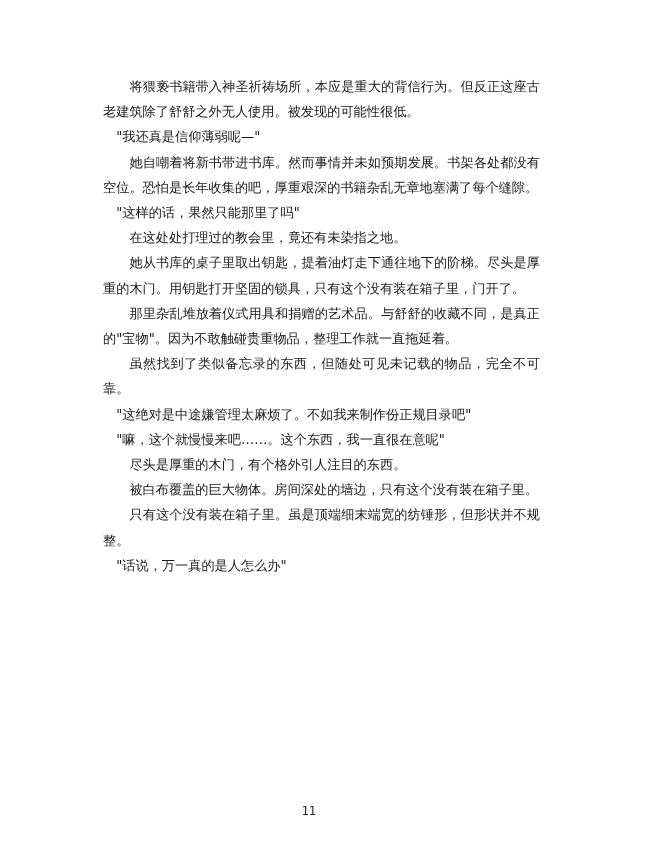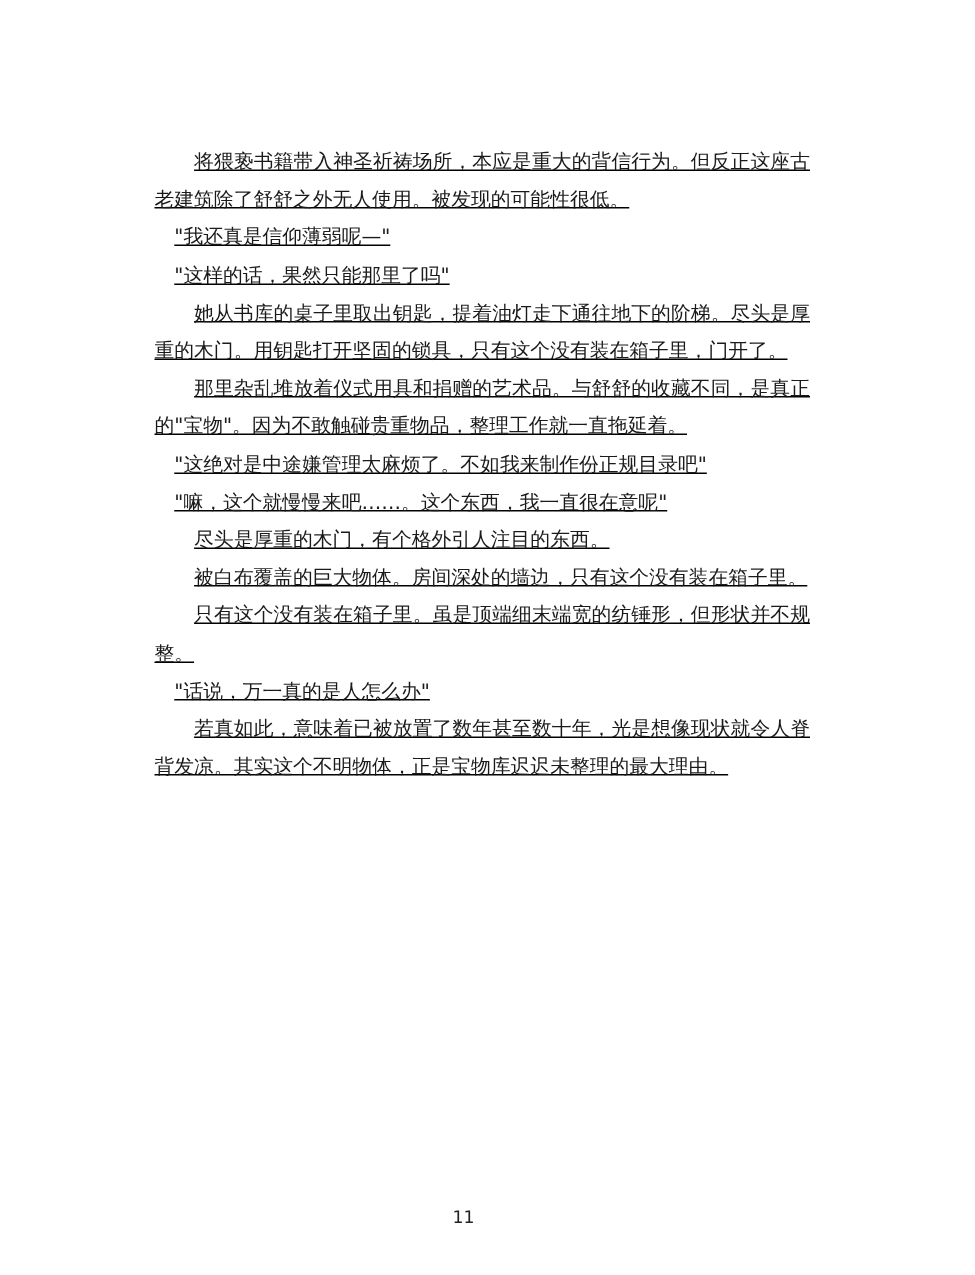--- a/index.html
+++ b/index.html
@@ -12,22 +12,21 @@
     background: #ffffff;
     font-family: "DejaVu Sans", "Liberation Sans", sans-serif;
     color: #000000;
     overflow: hidden;
   }
   .page {
     position: relative;
     width: 618px;
     height: 850px;
     box-sizing: border-box;
-    padding: 96px 78px 0 103px;
-    text-decoration: underline;
+    padding: 74px 78px 0 103px;
   }
   .body-text {
     font-size: 13.2px;
     line-height: 25.2px;
     text-align: justify;
     text-justify: inter-ideograph;
     color: #1a1a1a;
   }
   .para {
     margin: 0;
@@ -49,25 +48,27 @@
     margin-top: 12px;
   }
 </style>
 </head>
 <body>
 
 <div class="page">
   <div class="body-text">
     <p class="para">将猥亵书籍带入神圣祈祷场所，本应是重大的背信行为。但反正这座古老建筑除了舒舒之外无人使用。被发现的可能性很低。</p>
     <p class="para quote">"我还真是信仰薄弱呢—"</p>
+    <p class="para">她自嘲着将新书带进书库。然而事情并未如预期发展。书架各处都没有空位。恐怕是长年收集的吧，厚重艰深的书籍杂乱无章地塞满了每个缝隙。</p>
     <p class="para quote">"这样的话，果然只能那里了吗"</p>
+    <p class="para">在这处处打理过的教会里，竟还有未染指之地。</p>
     <p class="para">她从书库的桌子里取出钥匙，提着油灯走下通往地下的阶梯。尽头是厚重的木门。用钥匙打开坚固的锁具，只有这个没有装在箱子里，门开了。</p>
     <p class="para">那里杂乱堆放着仪式用具和捐赠的艺术品。与舒舒的收藏不同，是真正的"宝物"。因为不敢触碰贵重物品，整理工作就一直拖延着。</p>
+    <p class="para">虽然找到了类似备忘录的东西，但随处可见未记载的物品，完全不可靠。</p>
     <p class="para quote">"这绝对是中途嫌管理太麻烦了。不如我来制作份正规目录吧"</p>
     <p class="para quote">"嘛，这个就慢慢来吧……。这个东西，我一直很在意呢"</p>
     <p class="para">尽头是厚重的木门，有个格外引人注目的东西。</p>
     <p class="para">被白布覆盖的巨大物体。房间深处的墙边，只有这个没有装在箱子里。</p>
     <p class="para">只有这个没有装在箱子里。虽是顶端细末端宽的纺锤形，但形状并不规整。</p>
     <p class="para quote">"话说，万一真的是人怎么办"</p>
-    <p class="para">若真如此，意味着已被放置了数年甚至数十年，光是想像现状就令人脊背发凉。其实这个不明物体，正是宝物库迟迟未整理的最大理由。</p>
   </div>
   <div class="page-number">11</div>
 </div>
 
 </body></html>

